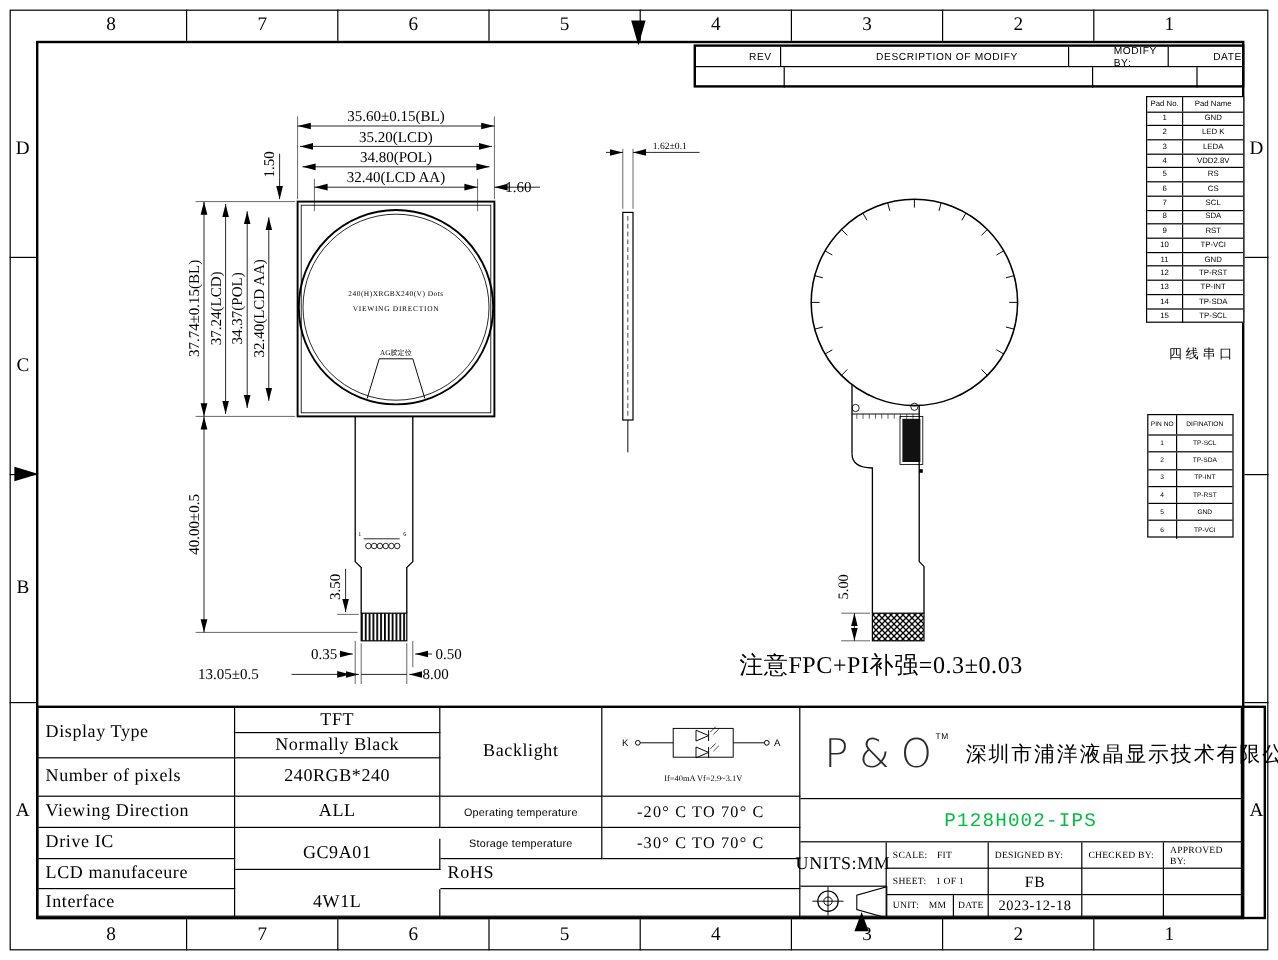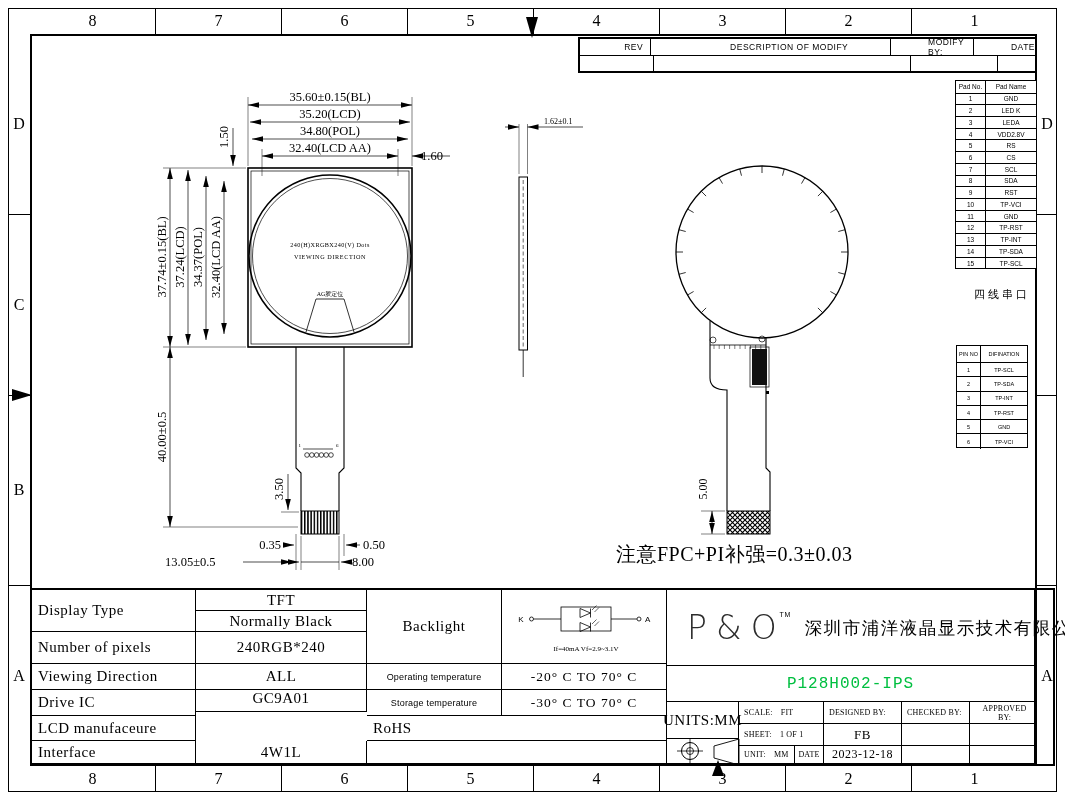--- a/index.html
+++ b/index.html
@@ -43,21 +43,21 @@
   .pin-row{display:flex;height:14.3px;border-bottom:1px solid #000;box-sizing:border-box;}
   .pin-row.hdr{height:17px;}
   .pin-row:last-child{border-bottom:none;}
   .pin-c1{width:24px;border-right:1px solid #000;box-sizing:border-box;}
   .pin-c1,.pin-c2{display:flex;align-items:center;justify-content:center;font-size:5.5px;
             font-family:"Liberation Sans","DejaVu Sans",sans-serif;}
   .pin-c2{flex:1;}
   .pad-caption{left:960px;top:287px;width:84px;text-align:center;font-size:11px;letter-spacing:3px;}
   .note-text{left:616px;top:541px;font-size:20px;letter-spacing:.5px;white-space:nowrap;}
   
-  .spec-table{left:30px;top:588px;width:1025px;height:178px;border:2px solid #000;text-align:center;}
+  .spec-table{left:30px;top:588px;width:1025px;height:178px;border:2px solid #000;}
   .cell{position:absolute;box-sizing:border-box;border-right:1px solid #000;
         border-bottom:1px solid #000;display:flex;align-items:center;justify-content:center;
         font-size:15px;letter-spacing:.5px;}
   .cell.lbl{justify-content:flex-start;padding-left:6px;}
   .cell.small{font-size:9px;letter-spacing:.2px;
         font-family:"Liberation Sans","DejaVu Sans",sans-serif;}
   .cell.temp{font-size:13.5px;letter-spacing:1px;font-family:Liberation Serif, serif;}
   .cell.tiny{font-size:8px;letter-spacing:.2px;
         font-family:Liberation Serif, serif;justify-content:flex-start;padding-left:5px;}
   .logo-po{font-family:"DejaVu Sans","Liberation Sans",sans-serif;font-size:33px;font-weight:300;
@@ -418,21 +418,21 @@
 
   <div class="abs spec-table">
     <div class="cell lbl" style="left:0;top:0;width:164px;height:42px">Display Type</div>
     <div class="cell" style="left:164px;top:0;width:171px;height:21px">TFT</div>
     <div class="cell" style="left:164px;top:21px;width:171px;height:21px">Normally Black</div>
     <div class="cell lbl" style="left:0;top:42px;width:164px;height:32px">Number of pixels</div>
     <div class="cell" style="left:164px;top:42px;width:171px;height:32px">240RGB*240</div>
     <div class="cell lbl" style="left:0;top:74px;width:164px;height:26px">Viewing Direction</div>
     <div class="cell lbl" style="left:0;top:100px;width:164px;height:26px">Drive IC</div>
     <div class="cell" style="left:164px;top:74px;width:171px;height:26px">ALL</div>
-    <div class="cell" style="left:164px;top:96px;width:171px;height:26px">GC9A01</div>
+    <div class="cell" style="left:164px;top:109px;width:171px;height:26px">GC9A01</div>
     <div class="cell lbl" style="left:0;top:126px;width:164px;height:25px">LCD manufaceure</div>
     <div class="cell lbl" style="left:0;top:151px;width:164px;height:23px">Interface</div>
     <div class="cell" style="left:164px;top:151px;width:171px;height:23px">4W1L</div>
     <div class="cell" style="left:335px;top:0;width:135px;height:74px">Backlight</div>
     <div class="cell" style="left:470px;top:0;width:165px;height:74px"></div>
     <div class="cell small" style="left:335px;top:74px;width:135px;height:26px">Operating temperature</div>
     <div class="cell temp" style="left:470px;top:74px;width:165px;height:26px">-20° C TO 70° C</div>
     <div class="cell small" style="left:335px;top:100px;width:135px;height:26px">Storage temperature</div>
     <div class="cell temp" style="left:470px;top:100px;width:165px;height:26px">-30° C TO 70° C</div>
     <div class="cell lbl" style="left:335px;top:126px;width:300px;height:25px">RoHS</div>

